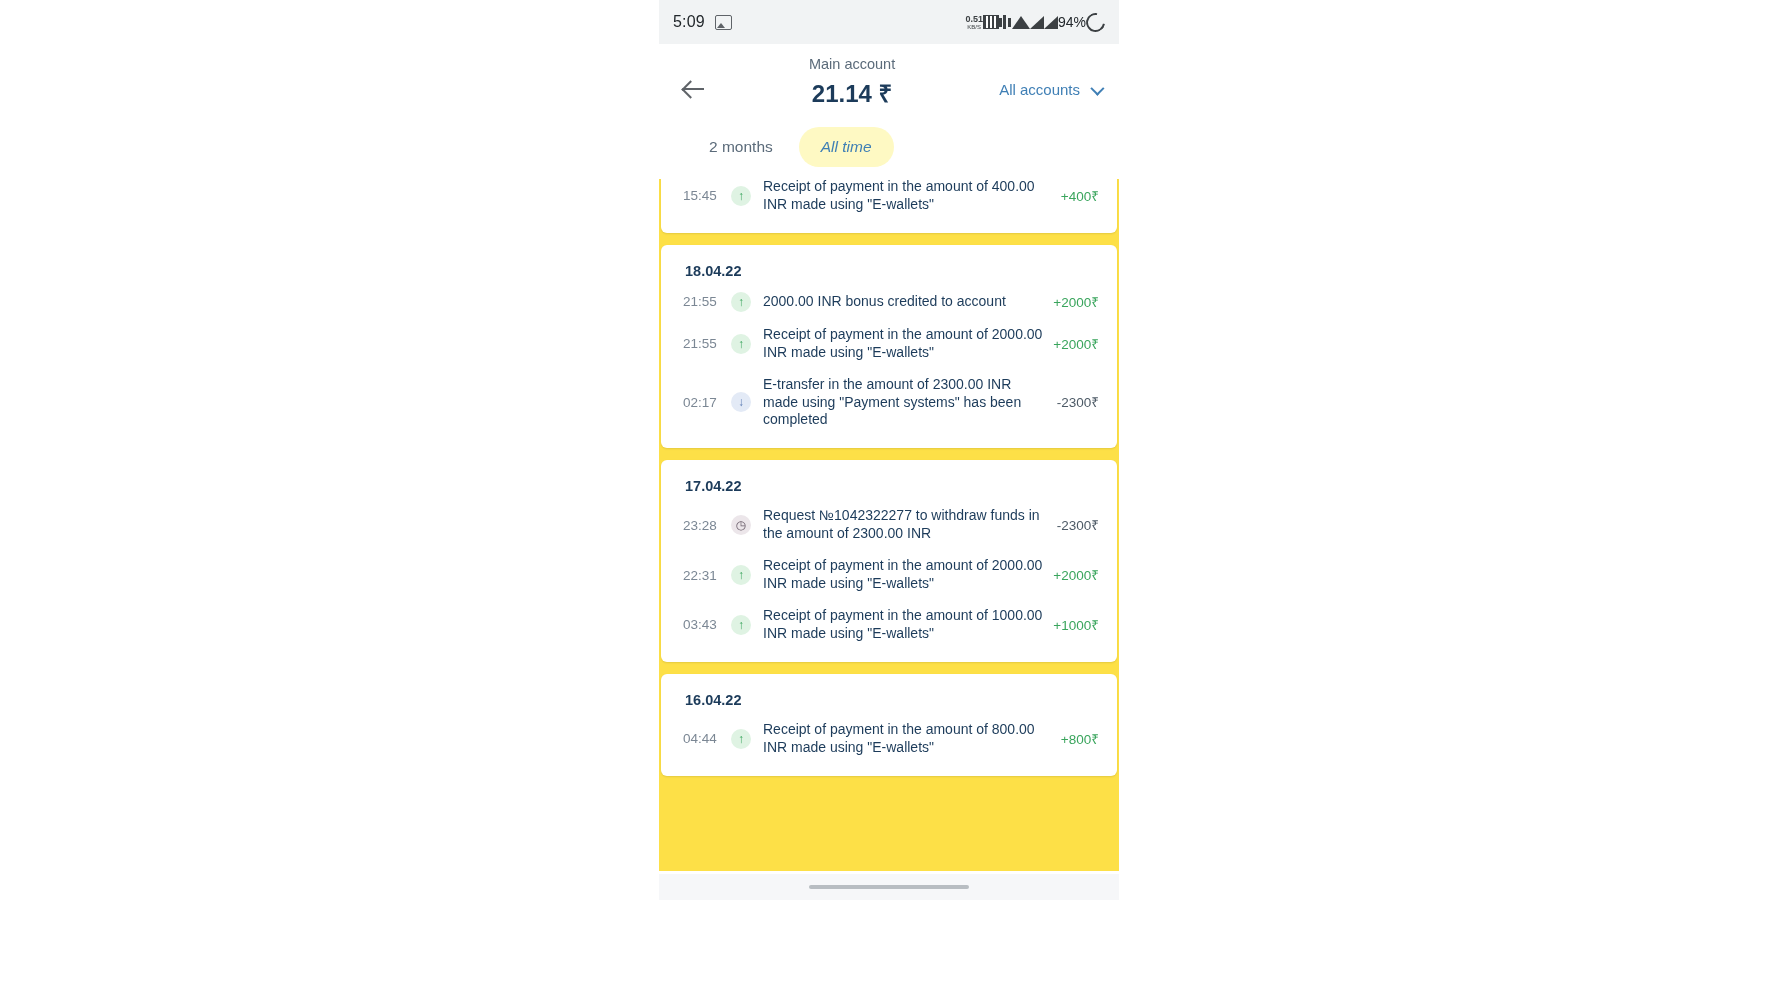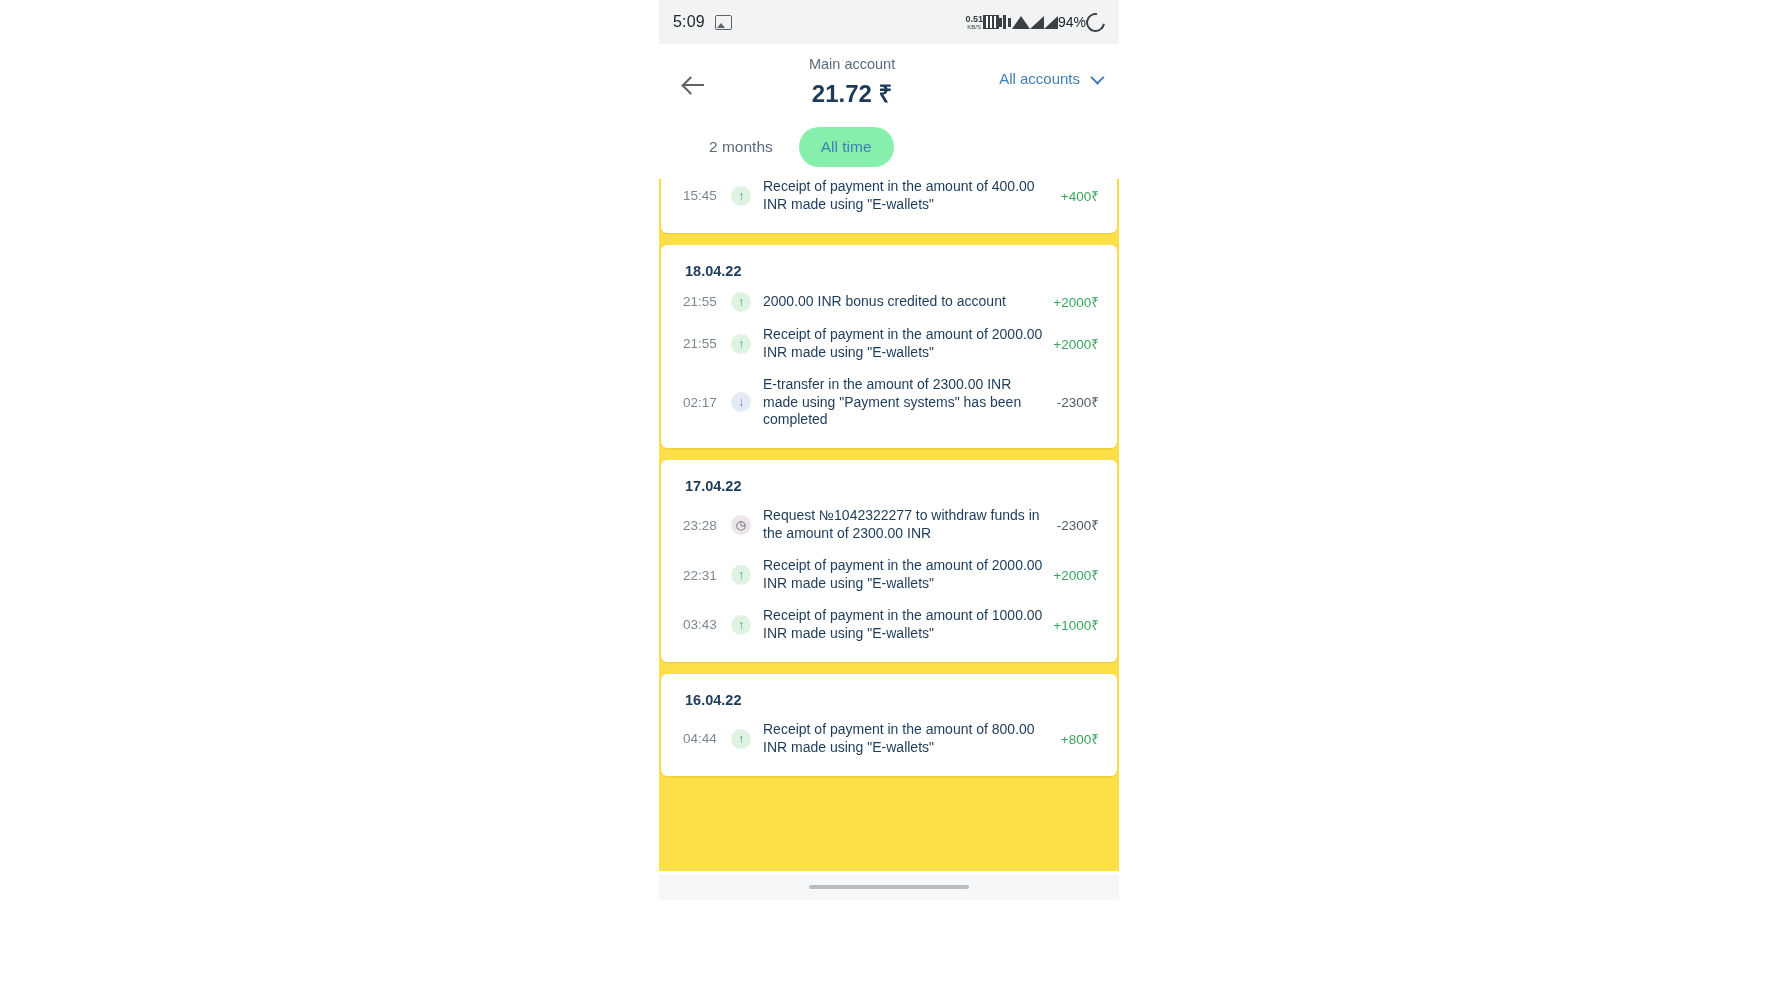--- a/index.html
+++ b/index.html
@@ -90,21 +90,21 @@
     border: 2.4px solid #3c4043;
     border-radius: 50%;
     border-right-color: transparent;
     transform: rotate(-35deg);
   }
 
   
   .header {
     padding: 12px 18px 4px 18px;
     display: flex;
-    align-items: flex-start;
+    align-items: center;
   }
   .back-btn {
     width: 34px; height: 34px;
     display: flex; align-items: center; justify-content: center;
     cursor: pointer;
     margin-top: 12px;
   }
   .back-arrow {
     position: relative;
     width: 20px; height: 2px; background: #5f6368;
@@ -157,22 +157,23 @@
     padding: 14px 0 12px 28px;
   }
   .tab {
     padding: 11px 22px;
     border-radius: 22px;
     font-size: 15.5px;
     color: #5b6b7a;
     cursor: pointer;
   }
   .tab.active {
-    background: #86efac;
+    background: #fef9c3;
     color: #3f7fb5;
+    font-style: italic;
   }
 
   
   .scroll-area {
     position: relative;
     height: 692px;
     overflow: hidden;
     background: #fde047;
     padding: 0 0 0 0;
   }
@@ -279,21 +280,21 @@
       <span class="batt-circle"></span>
     </span>
   </div>
 
   <div class="header">
     <div class="back-btn">
       <span class="back-arrow"></span>
     </div>
     <div class="acct-block">
       <div class="acct-name">Main account</div>
-      <div class="acct-balance">21.72 ₹</div>
+      <div class="acct-balance">21.14 ₹</div>
     </div>
     <div class="all-accounts">
       <span>All accounts</span>
       <span class="chev"></span>
     </div>
   </div>
 
   <div class="tabs">
     <div class="tab">2 months</div>
     <div class="tab active">All time</div>

